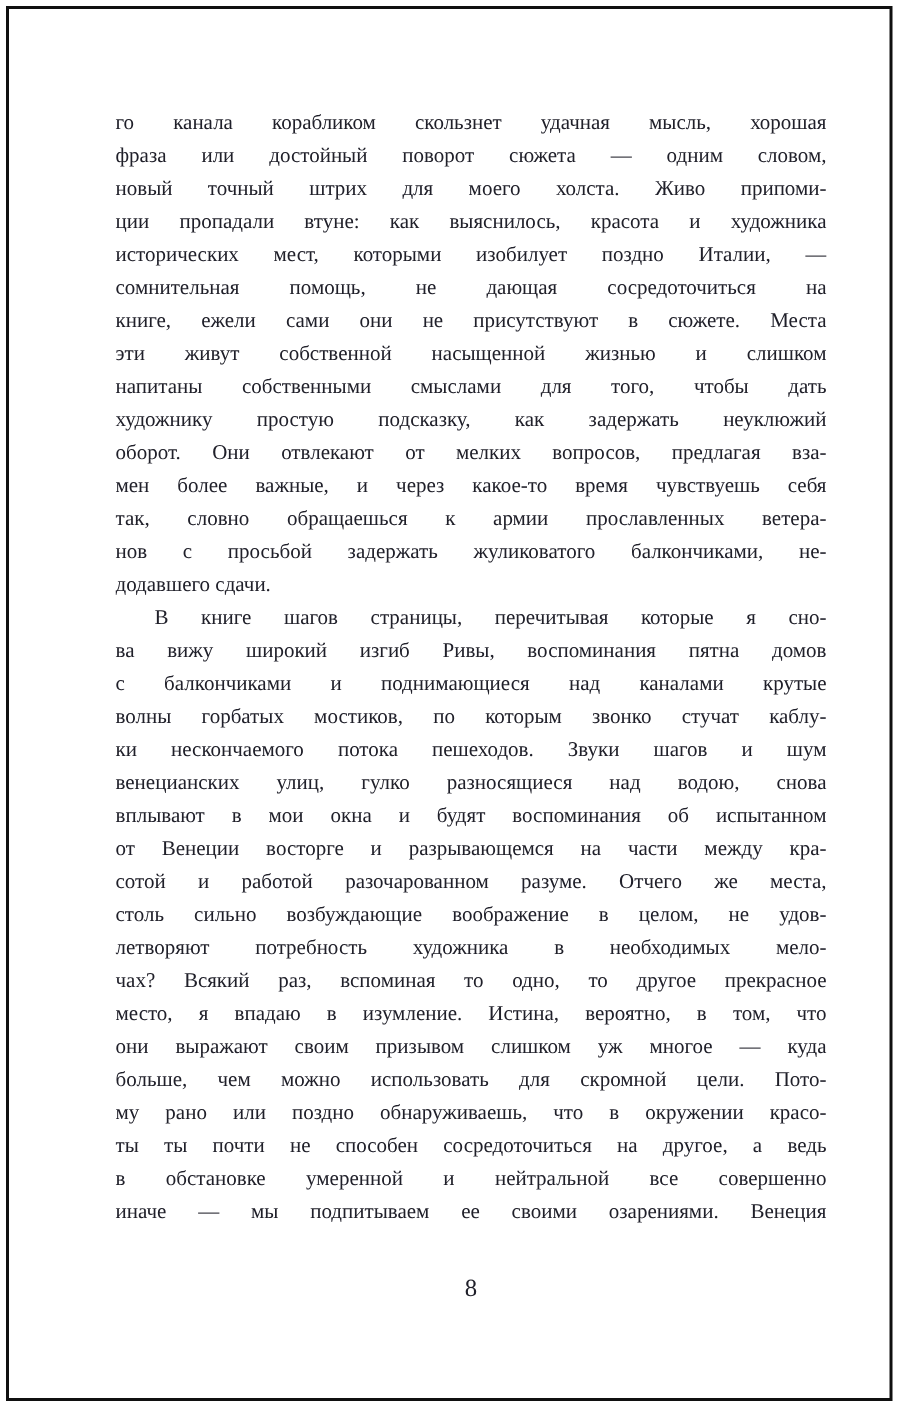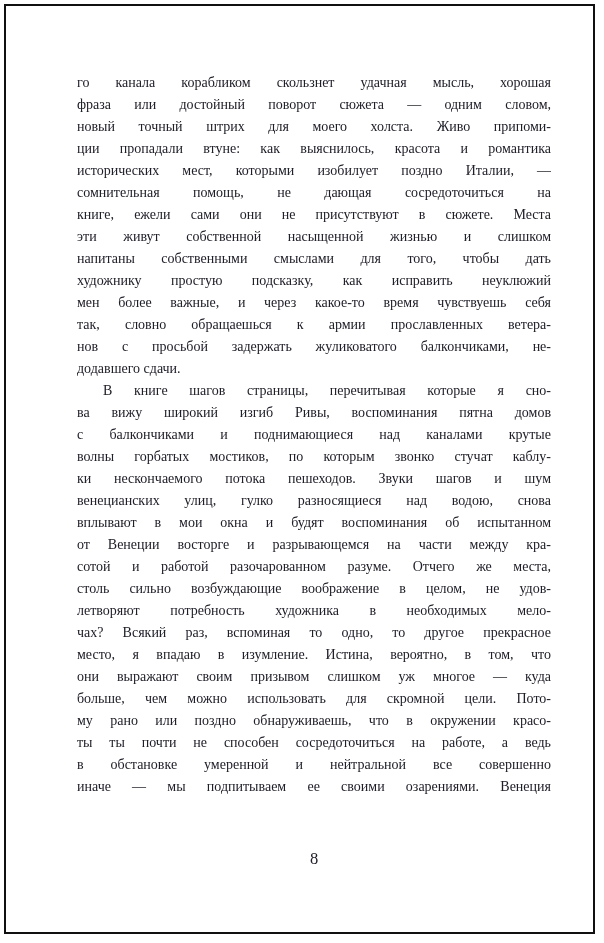--- a/index.html
+++ b/index.html
@@ -60,45 +60,46 @@
 </style>
 </head>
 <body>
 
 <div class="frame"></div>
 
 <div class="text-block">
     <div class="line">го канала корабликом скользнет удачная мысль, хорошая</div>
     <div class="line">фраза или достойный поворот сюжета — одним словом,</div>
     <div class="line">новый точный штрих для моего холста. Живо припоми-</div>
-    <div class="line">ции пропадали втуне: как выяснилось, красота и романтика</div>
+    <div class="line">ции пропадали втуне: как выяснилось, красота и художника</div>
     <div class="line">исторических мест, которыми изобилует поздно Италии, —</div>
     <div class="line">сомнительная помощь, не дающая сосредоточиться на</div>
     <div class="line">книге, ежели сами они не присутствуют в сюжете. Места</div>
     <div class="line">эти живут собственной насыщенной жизнью и слишком</div>
     <div class="line">напитаны собственными смыслами для того, чтобы дать</div>
-    <div class="line">художнику простую подсказку, как исправить неуклюжий</div>
+    <div class="line">художнику простую подсказку, как задержать неуклюжий</div>
+    <div class="line">оборот. Они отвлекают от мелких вопросов, предлагая вза-</div>
     <div class="line">мен более важные, и через какое-то время чувствуешь себя</div>
     <div class="line">так, словно обращаешься к армии прославленных ветера-</div>
     <div class="line">нов с просьбой задержать жуликоватого балкончиками, не-</div>
     <div class="line endline">додавшего сдачи.</div>
     <div class="line indent">В книге шагов страницы, перечитывая которые я сно-</div>
     <div class="line">ва вижу широкий изгиб Ривы, воспоминания пятна домов</div>
     <div class="line">с балкончиками и поднимающиеся над каналами крутые</div>
     <div class="line">волны горбатых мостиков, по которым звонко стучат каблу-</div>
     <div class="line">ки нескончаемого потока пешеходов. Звуки шагов и шум</div>
     <div class="line">венецианских улиц, гулко разносящиеся над водою, снова</div>
     <div class="line">вплывают в мои окна и будят воспоминания об испытанном</div>
     <div class="line">от Венеции восторге и разрывающемся на части между кра-</div>
     <div class="line">сотой и работой разочарованном разуме. Отчего же места,</div>
     <div class="line">столь сильно возбуждающие воображение в целом, не удов-</div>
     <div class="line">летворяют потребность художника в необходимых мело-</div>
     <div class="line">чах? Всякий раз, вспоминая то одно, то другое прекрасное</div>
     <div class="line">место, я впадаю в изумление. Истина, вероятно, в том, что</div>
     <div class="line">они выражают своим призывом слишком уж многое — куда</div>
     <div class="line">больше, чем можно использовать для скромной цели. Пото-</div>
     <div class="line">му рано или поздно обнаруживаешь, что в окружении красо-</div>
-    <div class="line">ты ты почти не способен сосредоточиться на работе, а ведь</div>
+    <div class="line">ты ты почти не способен сосредоточиться на другое, а ведь</div>
     <div class="line">в обстановке умеренной и нейтральной все совершенно</div>
     <div class="line">иначе — мы подпитываем ее своими озарениями. Венеция</div>
   </div>
 
 <div class="page-number">8</div>
 
 </body></html>

